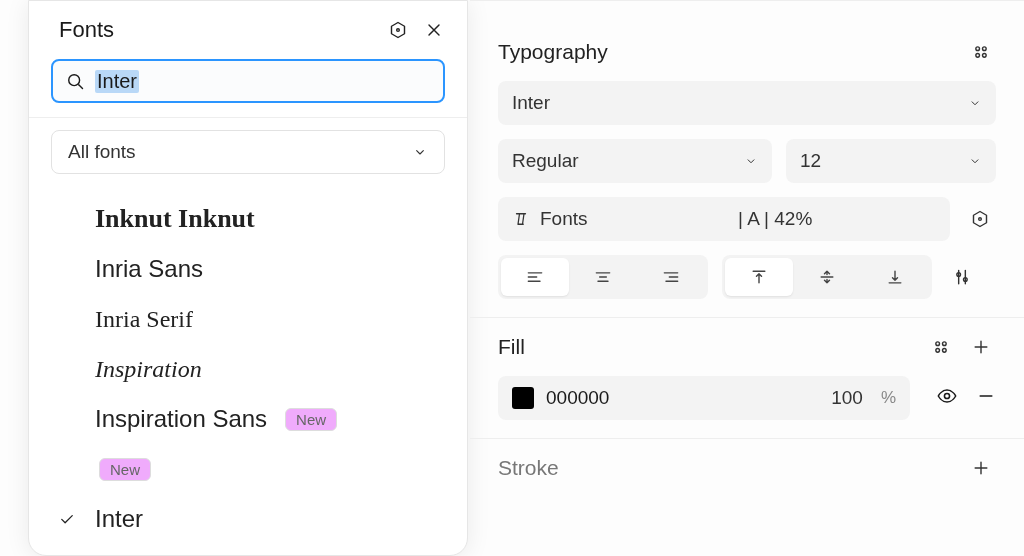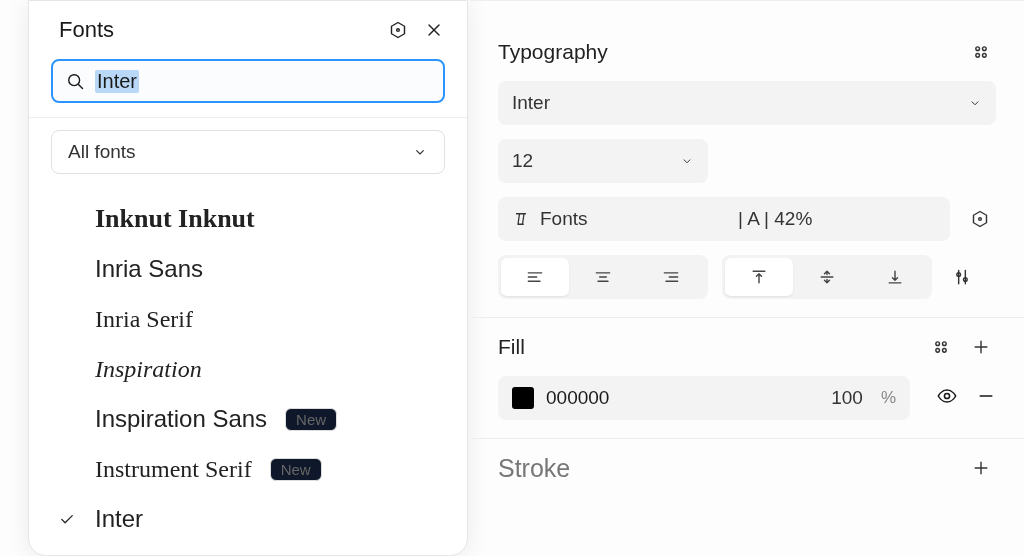--- a/index.html
+++ b/index.html
@@ -102,21 +102,21 @@
   .fp-item-name {
     font-size: 24px;
     color: #222;
   }
   .fp-item-badge {
     font-size: 15px;
     border: 1px solid #ddd;
     border-radius: 6px;
     padding: 2px 10px;
     color: #666;
-    background: #0f172a;
+    background: #f0abfc;
     margin-left: 4px;
   }
   
   .ff-inknut { font-family: Georgia, 'Times New Roman', serif; font-weight: 600; font-size: 26px;}
   .ff-inria-sans { font-family: "Helvetica Neue", Arial, sans-serif; font-size: 24px;}
   .ff-inria-serif { font-family: Georgia, serif; font-size: 24px;}
   .ff-inspiration { font-family: "Brush Script MT", cursive; font-size: 24px; font-style: italic;}
   .ff-instrument-sans { font-family: "Helvetica Neue", Arial, sans-serif; font-size: 24px;}
   .ff-instrument-serif { font-family: "Times New Roman", Georgia, serif; font-size: 24px;}
   .ff-inter { font-family: -apple-system, Arial, sans-serif; font-size: 24px;}
@@ -242,21 +242,21 @@
     align-items: center;
     gap: 18px;
     margin-left: 14px;
   }
 
   .stroke-section {
     padding: 14px 28px;
     display: flex;
     align-items: center;
   }
-  .stroke-title { flex: 1; font-size: 25px; color: #777; }
+  .stroke-title { flex: 1; font-size: 21px; color: #777; }
 
   svg { stroke: currentColor; fill: none; stroke-width: 1.7; stroke-linecap: round; stroke-linejoin: round; }
 </style>
 </head>
 <body>
 
 <div class="font-panel">
   <div class="fp-header">
     <div class="fp-title">Fonts</div>
     <div class="fp-header-icon">
@@ -308,21 +308,20 @@
         <div class="fp-item-check"></div>
         <div class="fp-item-name ff-inspiration">Inspiration</div>
       </div>
       <div class="fp-item">
         <div class="fp-item-check"></div>
         <div class="fp-item-name ff-instrument-sans">Inspiration Sans</div>
         <div class="fp-item-badge">New</div>
       </div>
       <div class="fp-item">
         <div class="fp-item-check"></div>
-        <div class="fp-item-name ff-instrument-serif">Instrument Serif</div>
         <div class="fp-item-badge">New</div>
       </div>
       <div class="fp-item">
         <div class="fp-item-check">
           <svg width="18" height="18" viewBox="0 0 24 24">
             <path d="M5 12.5l4.5 4.5L19 7.5"></path>
           </svg>
         </div>
         <div class="fp-item-name ff-inter">Inter</div>
       </div>
@@ -345,20 +344,26 @@
     </div>
 
     <div class="field">
       <span>Inter</span>
       <svg class="field-chev" width="14" height="14" viewBox="0 0 24 24">
           <path d="M7 10l5 5 5-5"></path>
         </svg>
     </div>
 
     <div class="row">
+      <div class="field">
+        <span>Regular</span>
+        <svg class="field-chev" width="14" height="14" viewBox="0 0 24 24">
+            <path d="M7 10l5 5 5-5"></path>
+          </svg>
+      </div>
       <div class="field" style="flex:0 0 210px">
         <span>12</span>
         <svg class="field-chev" width="14" height="14" viewBox="0 0 24 24">
             <path d="M7 10l5 5 5-5"></path>
           </svg>
       </div>
     </div>
 
     <div class="split-row">
       <div class="split-field" style="flex:1; margin-top:0;">

